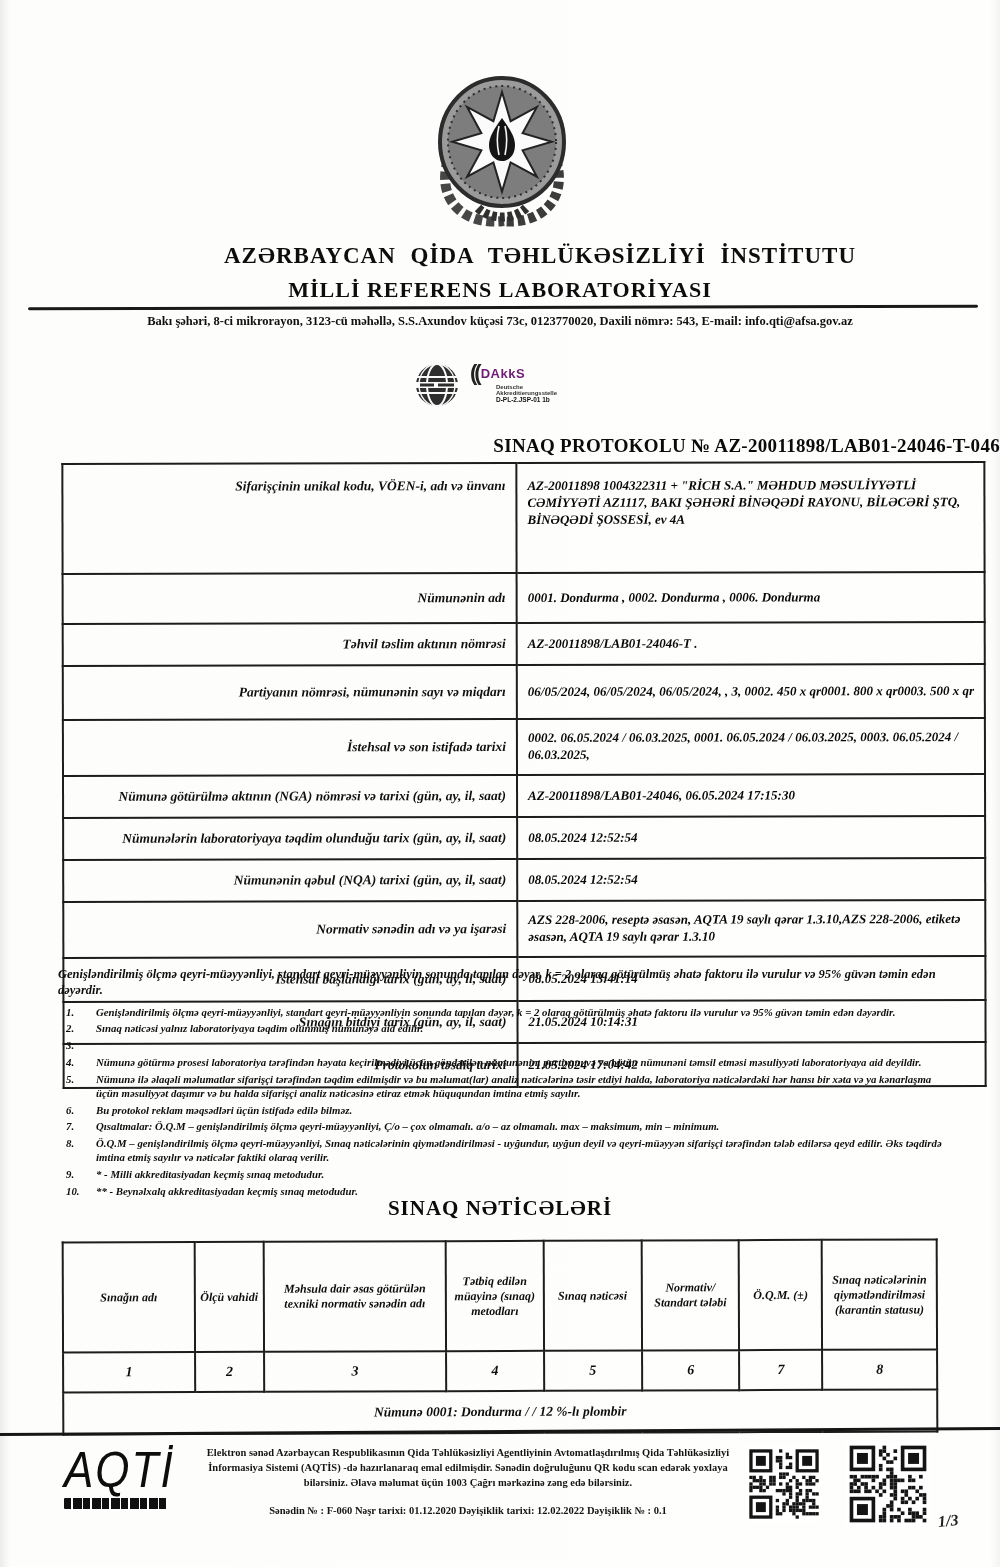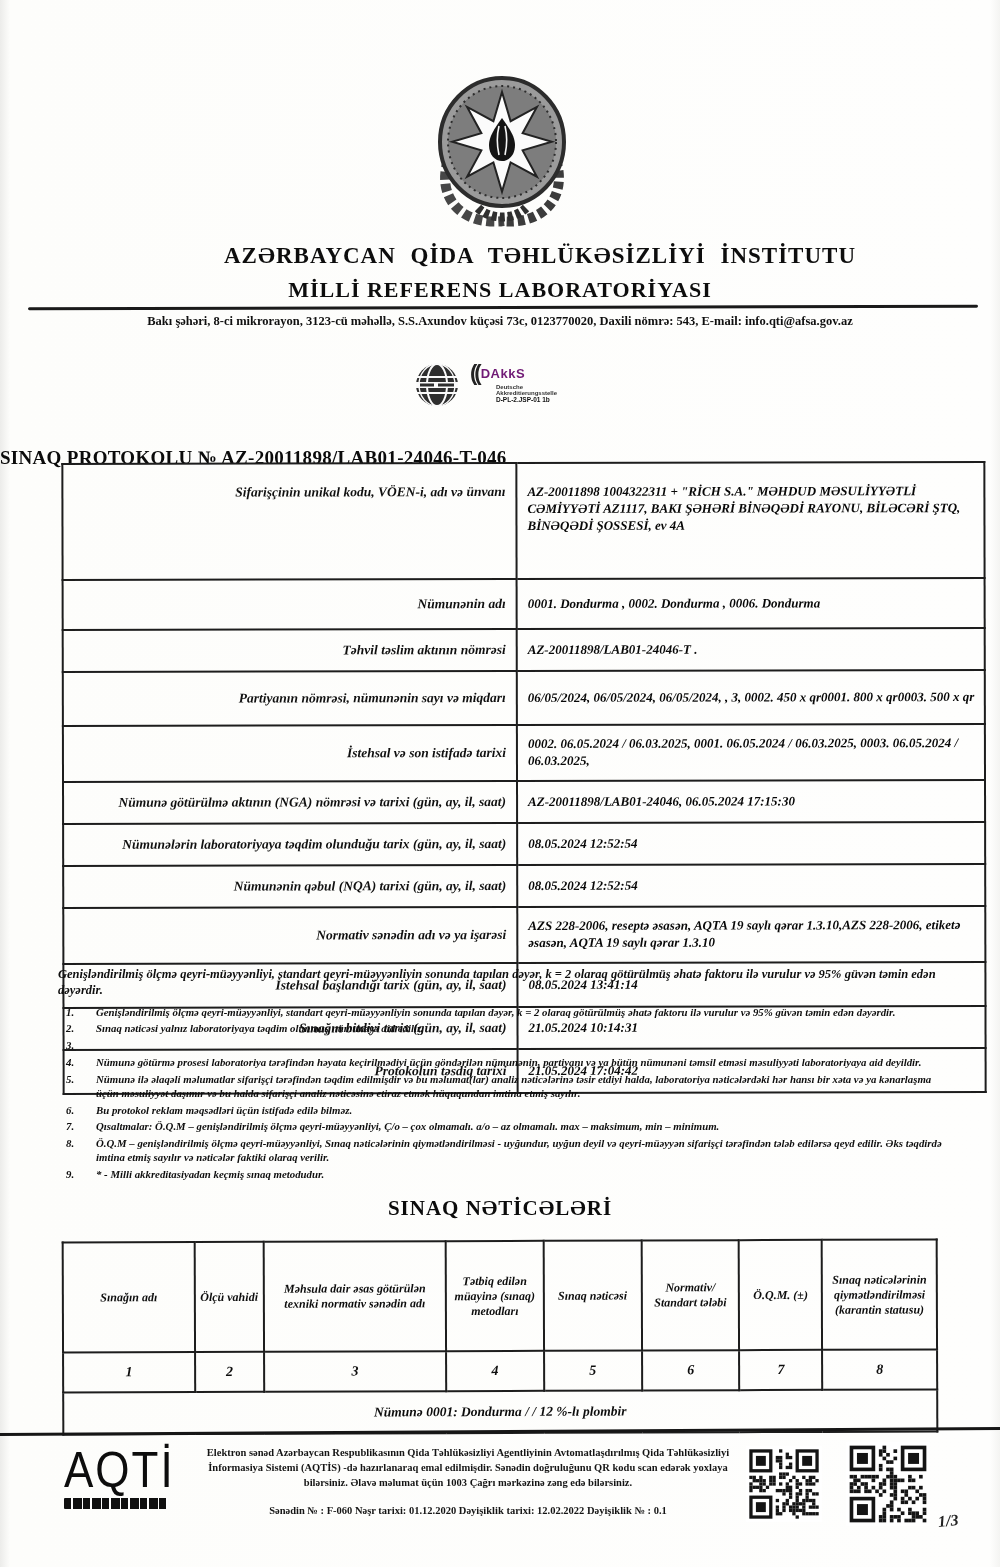--- a/index.html
+++ b/index.html
@@ -18,27 +18,27 @@
   
   .logos{left:414px;top:362px;width:220px;height:58px;display:flex;gap:10px;align-items:flex-start;}
   .ilac{width:46px;height:46px;}
   .dakks{display:flex;flex-direction:column;line-height:1;}
   .dakks-top{display:flex;align-items:center;gap:2px;}
   .dakks-paren{font-size:22px;font-weight:700;color:#222;letter-spacing:-3px;font-family:"Liberation Sans",sans-serif;}
   .dakks-word{font-size:13px;font-weight:700;color:#701a75;font-family:Liberation Sans, sans-serif;letter-spacing:0.5px;}
   .dakks-sub{margin-left:26px;font-family:"Liberation Sans",sans-serif;font-size:6px;color:#333;font-weight:700;}
   .dakks-code{margin-left:26px;font-family:"Liberation Sans",sans-serif;font-size:6.5px;color:#111;font-weight:700;margin-top:1px;}
   
-  .proto-title{left:0;top:447px;width:1000px;text-align:left;font-weight:700;font-size:19px;letter-spacing:0.3px;color:#0b0b0b;}
+  .proto-title{left:0;top:435px;width:1000px;text-align:right;font-weight:700;font-size:19px;letter-spacing:0.3px;color:#0b0b0b;}
   
   .info-table{left:62px;top:462px;width:876px;border-collapse:collapse;table-layout:fixed;transform:rotate(-0.12deg);}
   .info-table td{border:2px solid #1d1d1d;vertical-align:middle;font-style:italic;}
   .info-table td.lbl{width:428px;text-align:right;padding:4px 10px 4px 14px;font-size:13.5px;font-weight:700;color:#101010;}
   .info-table td.val{width:448px;text-align:left;padding:4px 8px 4px 10px;font-size:13px;font-weight:700;color:#080808;line-height:1.3;}
-  .info-table tr:nth-child(1) td{height:90px;vertical-align:top;padding-top:20px;}
+  .info-table tr:nth-child(1) td{height:90px;vertical-align:top;padding-top:14px;}
   .info-table tr:nth-child(2) td{height:40px;}
   .info-table tr:nth-child(3) td{height:32px;}
   .info-table tr:nth-child(4) td{height:44px;}
   .info-table tr:nth-child(5) td{height:46px;}
   .info-table tr:nth-child(6) td{height:32px;}
   .info-table tr:nth-child(7) td{height:32px;}
   .info-table tr:nth-child(8) td{height:32px;}
   .info-table tr:nth-child(9) td{height:46px;}
   .info-table tr:nth-child(10) td{height:34px;}
   .info-table tr:nth-child(11) td{height:32px;}
@@ -50,21 +50,21 @@
   .note-num{width:30px;flex:none;padding-left:8px;}
   
   .results-title{left:0;top:1196px;width:1000px;text-align:center;font-weight:700;font-size:21px;letter-spacing:1px;color:#0b0b0b;}
   .res-table{left:62px;top:1240px;width:876px;border-collapse:collapse;table-layout:fixed;transform:rotate(-0.2deg);}
   .res-table td{border:2px solid #1d1d1d;text-align:center;vertical-align:middle;font-style:italic;color:#0d0d0d;}
   .res-table .hdr td{height:96px;font-size:12px;font-weight:700;padding:6px 4px;line-height:1.25;}
   .res-table .nums td{height:36px;font-size:14px;font-weight:700;}
   .res-table .sample td{height:38px;font-size:13.5px;font-weight:700;}
   
   .foot-rule{left:0;top:1430px;width:1000px;height:3px;background:#161616;transform:rotate(-0.35deg);}
-  .aqti{left:64px;top:1448px;width:110px;text-align:center;}
+  .aqti{left:64px;top:1448px;width:110px;text-align:center;font-style:italic;}
   .aqti-word{font-family:"Liberation Sans","DejaVu Sans",sans-serif;font-size:44px;font-weight:400;letter-spacing:2px;color:#0d0d0d;line-height:1;transform:scaleY(1.15);display:inline-block;}
   .aqti-bar{margin-top:6px;width:104px;height:11px;background:
     repeating-linear-gradient(90deg,#101010 0 7px,#fefefe 7px 9px,#101010 9px 14px,#101010 14px 18px,#fefefe 18px 19px);
     border-radius:1px;}
   .foot-text{left:188px;top:1445px;width:560px;text-align:center;font-size:10.5px;font-weight:700;color:#151515;line-height:1.45;}
   .foot-doc{margin-top:12px;font-size:10.5px;font-weight:700;font-family:Liberation Serif, serif;}
   .qr{background:#fff;}
   .qr1{left:746px;top:1446px;width:76px;height:76px;}
   .qr2{left:846px;top:1442px;width:84px;height:84px;}
   .page-num{left:938px;top:1512px;font-style:italic;font-size:16px;font-weight:700;color:#222;transform:rotate(-6deg);}
@@ -195,20 +195,24 @@
       <span class="note-num">7.</span>
       <span>Qısaltmalar: Ö.Q.M – genişləndirilmiş ölçmə qeyri-müəyyənliyi, Ç/o – çox olmamalı. a/o – az olmamalı. max – maksimum, min – minimum.</span>
     </div>
   <div class="note-item">
       <span class="note-num">8.</span>
       <span>Ö.Q.M – genişləndirilmiş ölçmə qeyri-müəyyənliyi, Sınaq nəticələrinin qiymətləndirilməsi - uyğundur, uyğun deyil və qeyri-müəyyən sifarişçi tərəfindən tələb edilərsə qeyd edilir. Əks təqdirdə imtina etmiş sayılır və nəticələr faktiki olaraq verilir.</span>
     </div>
   <div class="note-item">
       <span class="note-num">9.</span>
       <span>* - Milli akkreditasiyadan keçmiş sınaq metodudur.</span>
+    </div>
+  <div class="note-item">
+      <span class="note-num">10.</span>
+      <span>** - Beynəlxalq akkreditasiyadan keçmiş sınaq metodudur.</span>
     </div>
 </div>
 
 <div class="abs results-title">SINAQ NƏTİCƏLƏRİ</div>
 
 <table class="abs res-table">
   <colgroup>
     <col style="width:130px">
       <col style="width:68px">
       <col style="width:180px">

